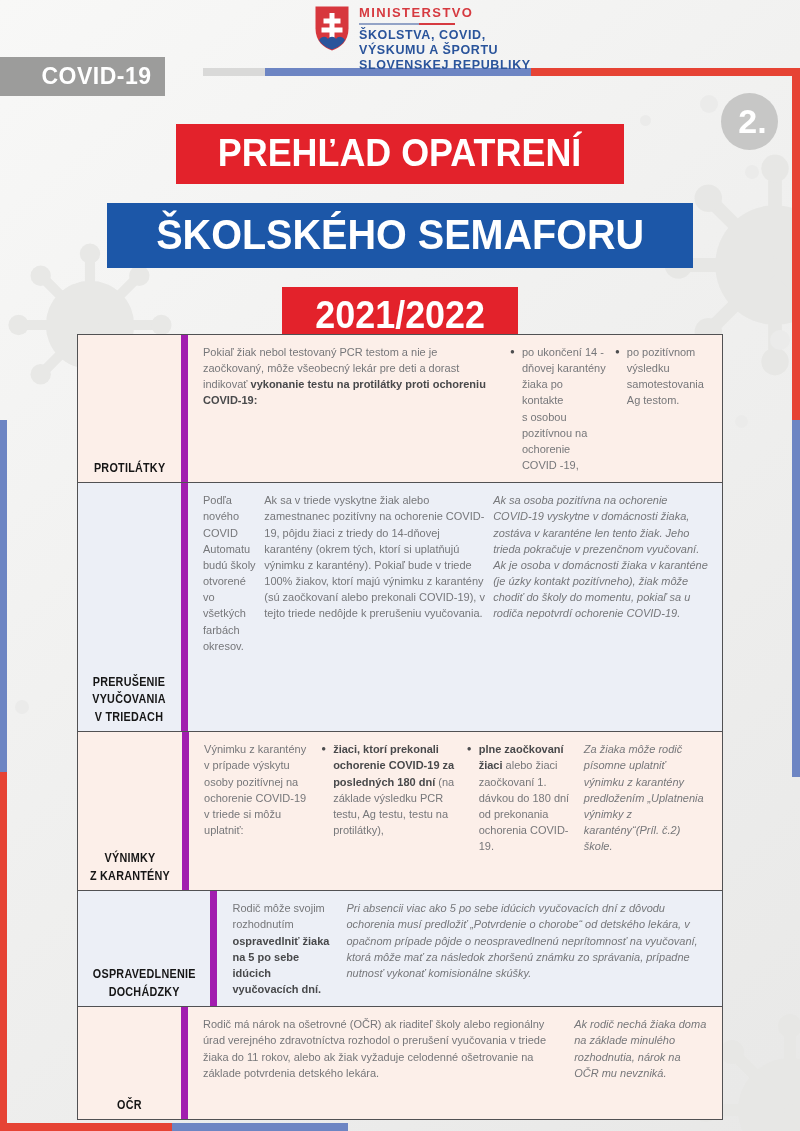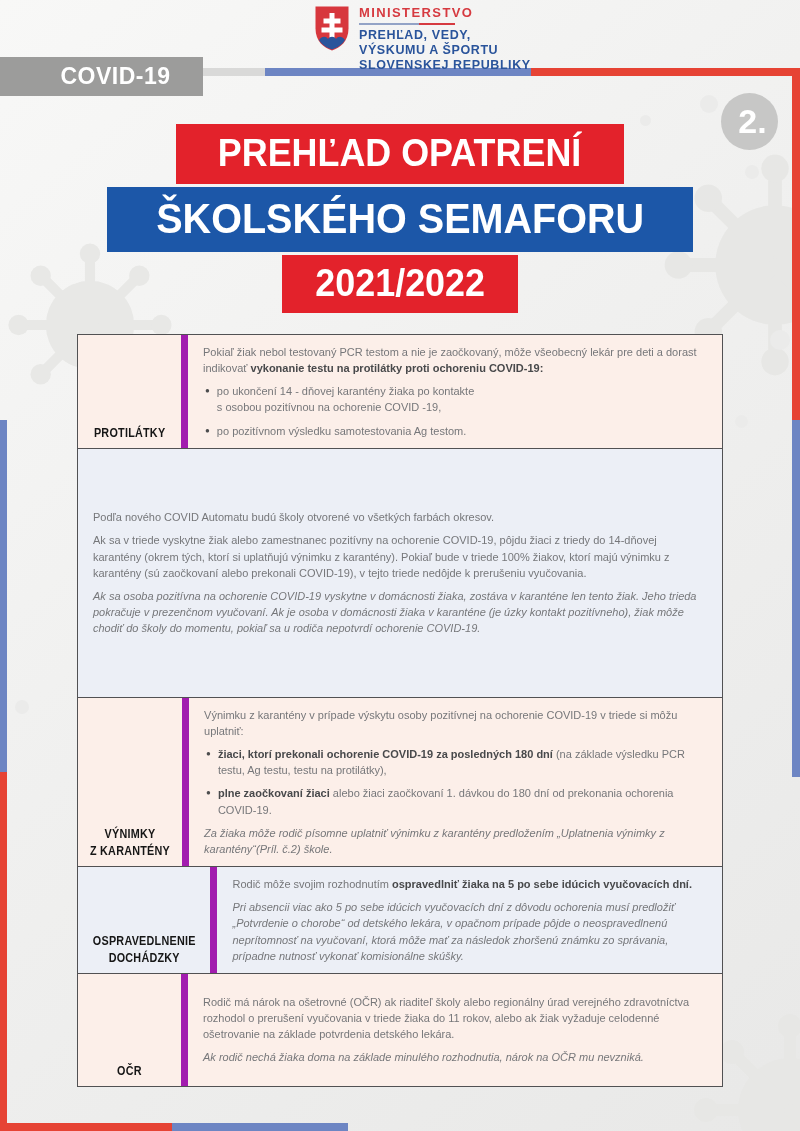--- a/index.html
+++ b/index.html
@@ -27,32 +27,32 @@
   
   .logo{position:absolute;left:314px;top:5px;display:flex;gap:9px;align-items:flex-start;}
   .logo-text{display:flex;flex-direction:column;}
   .logo-ministry{color:#d63a40;font-weight:bold;font-size:13px;letter-spacing:1.4px;}
   .logo-divider{display:flex;height:2px;margin:3px 0 3px 0;width:96px;}
   .logo-divider .seg-blue{background:#93a3c6;flex:0 0 62%;}
   .logo-divider .seg-red{background:#d63a40;flex:1;}
   .logo-lines{color:#2a549b;font-weight:600;font-size:12.5px;line-height:1.2;letter-spacing:.6px;}
   
   .covid-badge{
-    position:absolute;left:0;top:57px;width:203px;height:39px;background:#9c9c9b;
+    position:absolute;left:0;top:57px;width:165px;height:39px;background:#9c9c9b;
     display:flex;align-items:center;justify-content:center;padding-left:28px;box-sizing:border-box;
     color:#fff;font-weight:bold;font-size:23px;letter-spacing:.5px;
   }
   
   .num-badge{
     position:absolute;left:721px;top:93px;width:57px;height:57px;border-radius:50%;
     background:#c7c7c6;display:flex;align-items:center;justify-content:center;
     color:#fff;font-weight:bold;font-size:34px;padding-left:6px;box-sizing:border-box;
   }
   
-  .title{position:absolute;left:0;top:124px;width:800px;display:flex;flex-direction:column;align-items:center;gap:3px;}
+  .title{position:absolute;left:0;top:124px;width:800px;display:flex;flex-direction:column;align-items:center;gap:19px;}
   .tline{color:#fff;font-weight:bold;white-space:nowrap;}
   .tline-inner{display:inline-block;transform:scaleX(.92);transform-origin:center;}
   .t-red1{background:#e3222b;font-size:39px;padding:7px 26px 9px;}
   .t-blue{background:#1c57a8;font-size:43px;padding:7px 28px 9px;}
   .t-red2{background:#e3222b;font-size:39px;padding:6px 26px 8px;}
   
   .tbl{
     position:absolute;left:77px;top:334px;width:646px;box-sizing:border-box;
     border:1px solid #515153;
   }
@@ -63,21 +63,21 @@
   .label-cell{
     flex:0 0 110px;border-right:7px solid #a21caf;display:flex;align-items:flex-end;justify-content:center;
     box-sizing:border-box;padding:6px 2px;
   }
   .label-in{
     text-align:center;color:#161616;font-weight:bold;font-size:13.5px;line-height:1.3;
     letter-spacing:.3px;transform:scaleX(.8);transform-origin:center;white-space:nowrap;
   }
   .content-cell{
     flex:1;box-sizing:border-box;padding:9px 14px 9px 15px;
-    display:flex;flex-direction:column;justify-content:center;gap:7px;
+    display:flex;flex-direction:row;justify-content:center;gap:7px;
     color:#76777a;font-size:11px;line-height:1.47;
   }
   .content-cell .b{font-weight:bold;color:#48494b;}
   .content-cell .i{font-style:italic;}
   .blk{margin:0;}
   .li{display:flex;gap:7px;margin-left:2px;}
   .li .dot-ic{color:#4c4d4f;font-size:8px;line-height:16px;flex:0 0 auto;}
   .r1{min-height:97px;}.r2{min-height:248px;}.r3{min-height:158px;}.r4{min-height:98px;}.r5{min-height:112px;}
 </style>
 </head>
@@ -148,21 +148,21 @@
         <path d="M15.5 8 h5 v5.5 h6 v5 h-6 v4 h8 v5 h-8 v10 h-5 v-10 h-8 v-5 h8 v-4 h-6 v-5 h6 z" fill="#ffffff"></path>
         <path d="M5 35 c3 -4 7 -4 9 -1 c1.5 -3 6.5 -3 8 0 c2 -3 6 -3 9 1 c-3 5 -8 8 -13 9.5 c-5 -1.5 -10 -4.5 -13 -9.5 z" fill="#2a549b"></path>
       </svg>
     </span>
     <div class="logo-text">
       <span class="logo-ministry">MINISTERSTVO</span>
       <span class="logo-divider">
           <span class="seg-blue"></span>
           <span class="seg-red"></span>
         </span>
-      <span class="logo-lines">PREHĽAD, VEDY,</span>
+      <span class="logo-lines">ŠKOLSTVA, COVID,</span>
       <span class="logo-lines">VÝSKUMU A ŠPORTU</span>
       <span class="logo-lines">SLOVENSKEJ REPUBLIKY</span>
     </div>
   </div>
 
   <div class="covid-badge">
     <span>COVID-19</span>
   </div>
 
   <div class="num-badge">
@@ -188,20 +188,27 @@
             <span class="dot-ic">●</span>
             <div class="li-text"><span>po ukončení 14 - dňovej karantény žiaka po kontakte</span><br><span>s osobou pozitívnou na ochorenie COVID -19,</span></div>
           </div>
           <div class="blk li">
             <span class="dot-ic">●</span>
             <div class="li-text"><span>po pozitívnom výsledku samotestovania Ag testom.</span></div>
           </div>
         </div>
       </div>
       <div class="trow tone-blue r2">
+        <div class="label-cell">
+          <div class="label-in">
+            <div class="label-line">PRERUŠENIE</div>
+            <div class="label-line">VYUČOVANIA</div>
+            <div class="label-line">V TRIEDACH</div>
+          </div>
+        </div>
         <div class="content-cell">
           <div class="blk"><span>Podľa nového COVID Automatu budú školy otvorené vo všetkých farbách okresov.</span></div>
           <div class="blk"><span>Ak sa v triede vyskytne žiak alebo zamestnanec pozitívny na ochorenie COVID-19, pôjdu žiaci z triedy do 14-dňovej karantény (okrem tých, ktorí si uplatňujú výnimku z karantény). Pokiaľ bude v triede 100% žiakov, ktorí majú výnimku z karantény (sú zaočkovaní alebo prekonali COVID-19), v tejto triede nedôjde k prerušeniu vyučovania.</span></div>
           <div class="blk i"><span>Ak sa osoba pozitívna na ochorenie COVID-19 vyskytne v domácnosti žiaka, zostáva v karanténe len tento žiak. Jeho trieda pokračuje v prezenčnom vyučovaní. Ak je osoba v domácnosti žiaka v karanténe (je úzky kontakt pozitívneho), žiak môže chodiť do školy do momentu, pokiaľ sa u rodiča nepotvrdí ochorenie COVID-19.</span></div>
         </div>
       </div>
       <div class="trow tone-pink r3">
         <div class="label-cell">
           <div class="label-in">
             <div class="label-line">VÝNIMKY</div>

